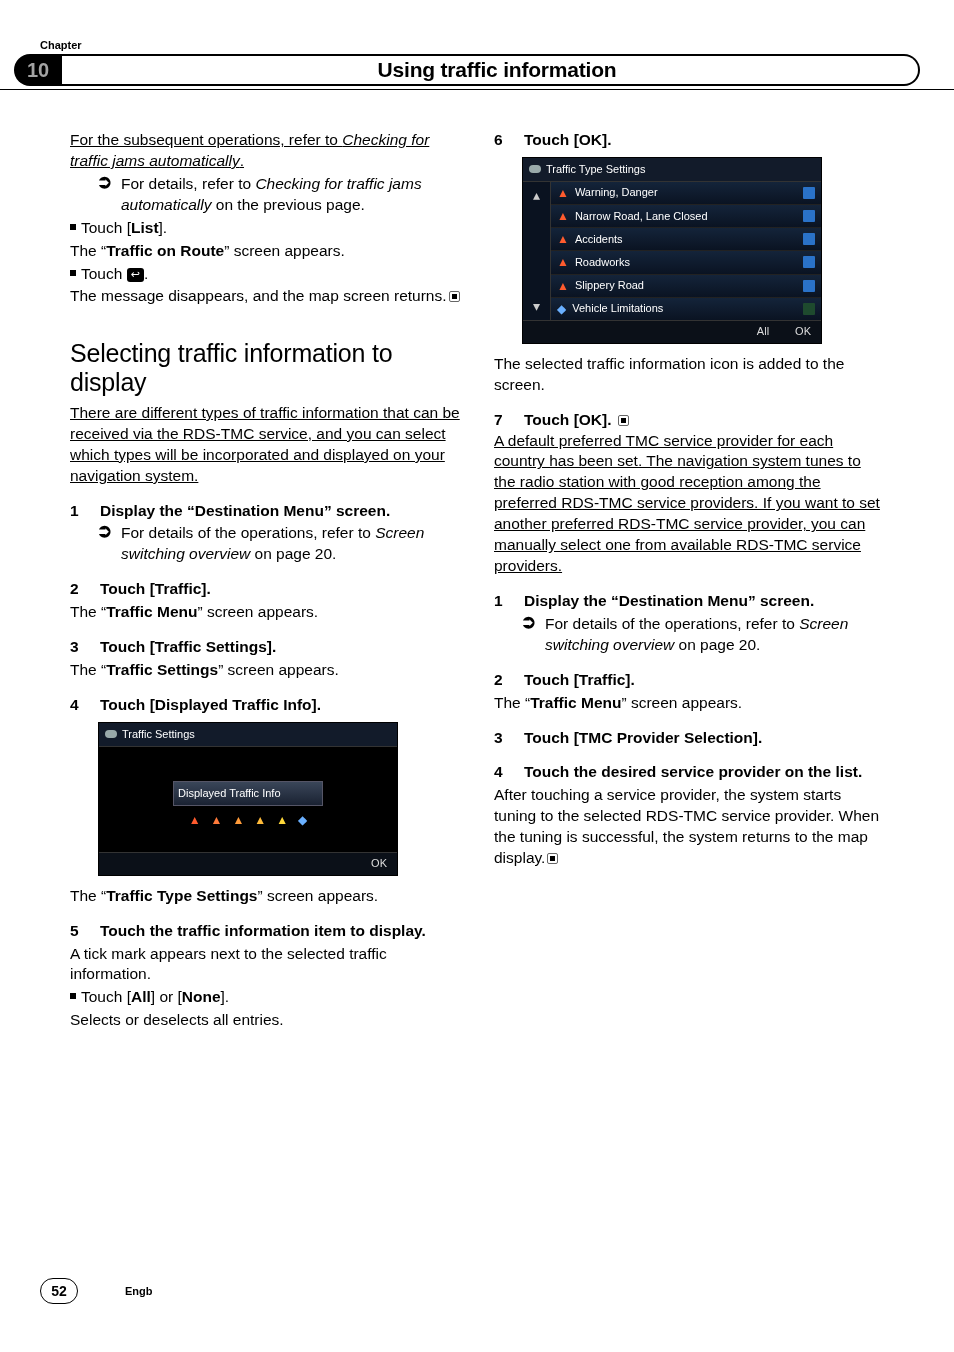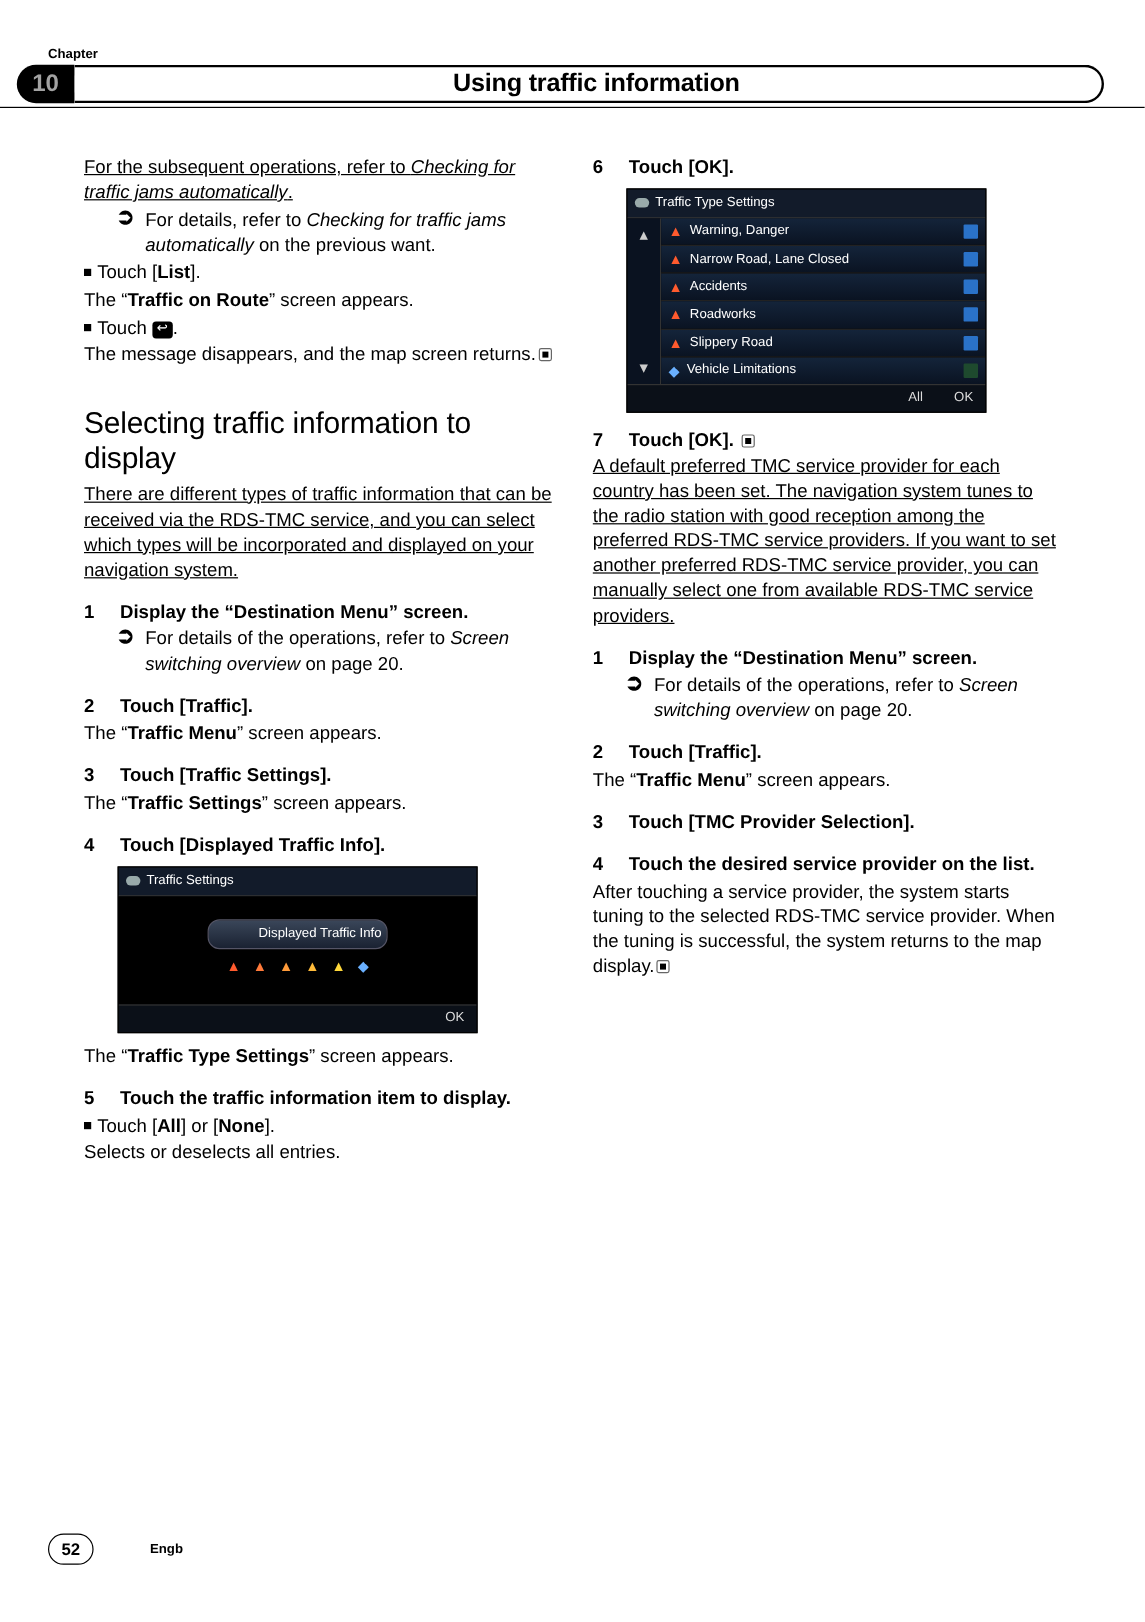--- a/index.html
+++ b/index.html
@@ -161,27 +161,27 @@
     border-radius: 4px;
     flex: 0 0 auto;
   }
   .ss-body {
     background: #000;
     padding: 8px 8px 4px;
     min-height: 90px;
   }
   .ss-button {
     width: 150px;
-    margin: 1px auto 6px;
+    margin: 16px auto 6px;
     background: linear-gradient(#3a4659, #1a2232);
     border: 1px solid #556;
-    text-align: right;
+    text-align: left;
     padding: 4px;
     font-size: 11px;
-    border-radius: 10px;
+    border-radius: 0;
   }
   .ss-icons {
     display: flex;
     gap: 10px;
     justify-content: center;
     margin-top: 4px;
     margin-bottom: 20px;
   }
   .ss-tri {
     font-size: 12px;
@@ -277,21 +277,21 @@
 </div>
 
 <div class="content">
 
   <p class="para">
     <span>For the subsequent operations, refer to </span><span class="italic">Checking for traffic jams automatically</span><span>.</span>
   </p>
   <div class="sub">
     <span class="arrow arrow-glyph">➲</span>
     <span class="sub-text">
-      <span>For details, refer to </span><span class="italic">Checking for traffic jams automatically</span><span> on the previous want.</span>
+      <span>For details, refer to </span><span class="italic">Checking for traffic jams automatically</span><span> on the previous page.</span>
     </span>
   </div>
 
   <div class="bul">
     <span class="sq"></span>
     <span>
       <span>Touch [</span><span class="bold">List</span><span>].</span>
     </span>
   </div>
   <p class="after">
@@ -368,20 +368,21 @@
   </div>
 
   <p class="after">
     <span>The “</span><span class="bold">Traffic Type Settings</span><span>” screen appears.</span>
   </p>
 
   <div class="step">
     <span class="step-num">5</span>
     <span>Touch the traffic information item to display.</span>
   </div>
+  <p class="after">A tick mark appears next to the selected traffic information.</p>
 
   <div class="bul">
     <span class="sq"></span>
     <span>
       <span>Touch [</span><span class="bold">All</span><span>] or [</span><span class="bold">None</span><span>].</span>
     </span>
   </div>
   <p class="after">Selects or deselects all entries.</p>
 
   <div class="step colbreak">
@@ -433,20 +434,21 @@
             </div>
         </div>
       </div>
       <div class="ss-footer">
         <span>All</span>
         <span>OK</span>
       </div>
     </div>
   </div>
 
+  <p class="after">The selected traffic information icon is added to the screen.</p>
 
   <div class="step">
     <span class="step-num">7</span>
     <span>
       <span>Touch [OK].</span>
       <span class="end-square"></span>
     </span>
   </div>
 
   <p class="para">A default preferred TMC service provider for each country has been set. The navigation system tunes to the radio station with good reception among the preferred RDS-TMC service providers. If you want to set another preferred RDS-TMC service provider, you can manually select one from available RDS-TMC service providers.</p>

